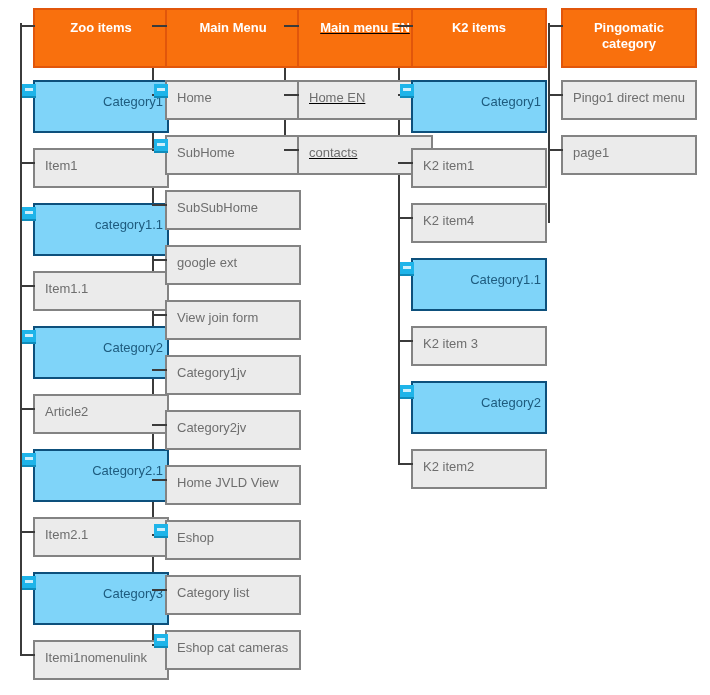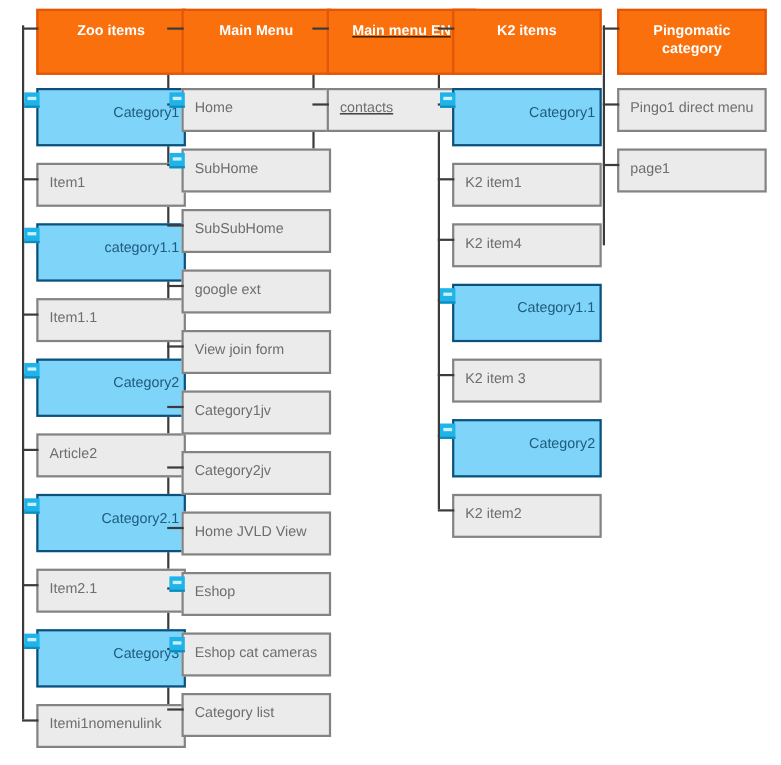--- a/index.html
+++ b/index.html
@@ -149,35 +149,39 @@
       </div>
       <div class="node item">
         <div class="stub"></div>
         <div class="toggle">
           <div class="minus"></div>
         </div>
         <div class="label">Eshop</div>
       </div>
       <div class="node item">
         <div class="stub"></div>
+        <div class="label">Category list</div>
+      </div>
+      <div class="node item">
+        <div class="stub"></div>
         <div class="toggle">
           <div class="minus"></div>
         </div>
         <div class="label">Eshop cat cameras</div>
       </div>
-      <div class="node item">
-        <div class="stub"></div>
-        <div class="label">Category list</div>
-      </div>
       <div class="trunk" style="height: 640px;"></div>
     </div>
     <div class="tree-col">
       <div class="node header">
         <div class="stub"></div>
         <div class="label">Main menu EN</div>
+      </div>
+      <div class="node item">
+        <div class="stub"></div>
+        <div class="label">Home EN</div>
       </div>
       <div class="node item">
         <div class="stub"></div>
         <div class="label">contacts</div>
       </div>
       <div class="trunk" style="height: 126px;"></div>
     </div>
     <div class="tree-col">
       <div class="node header">
         <div class="stub"></div>

